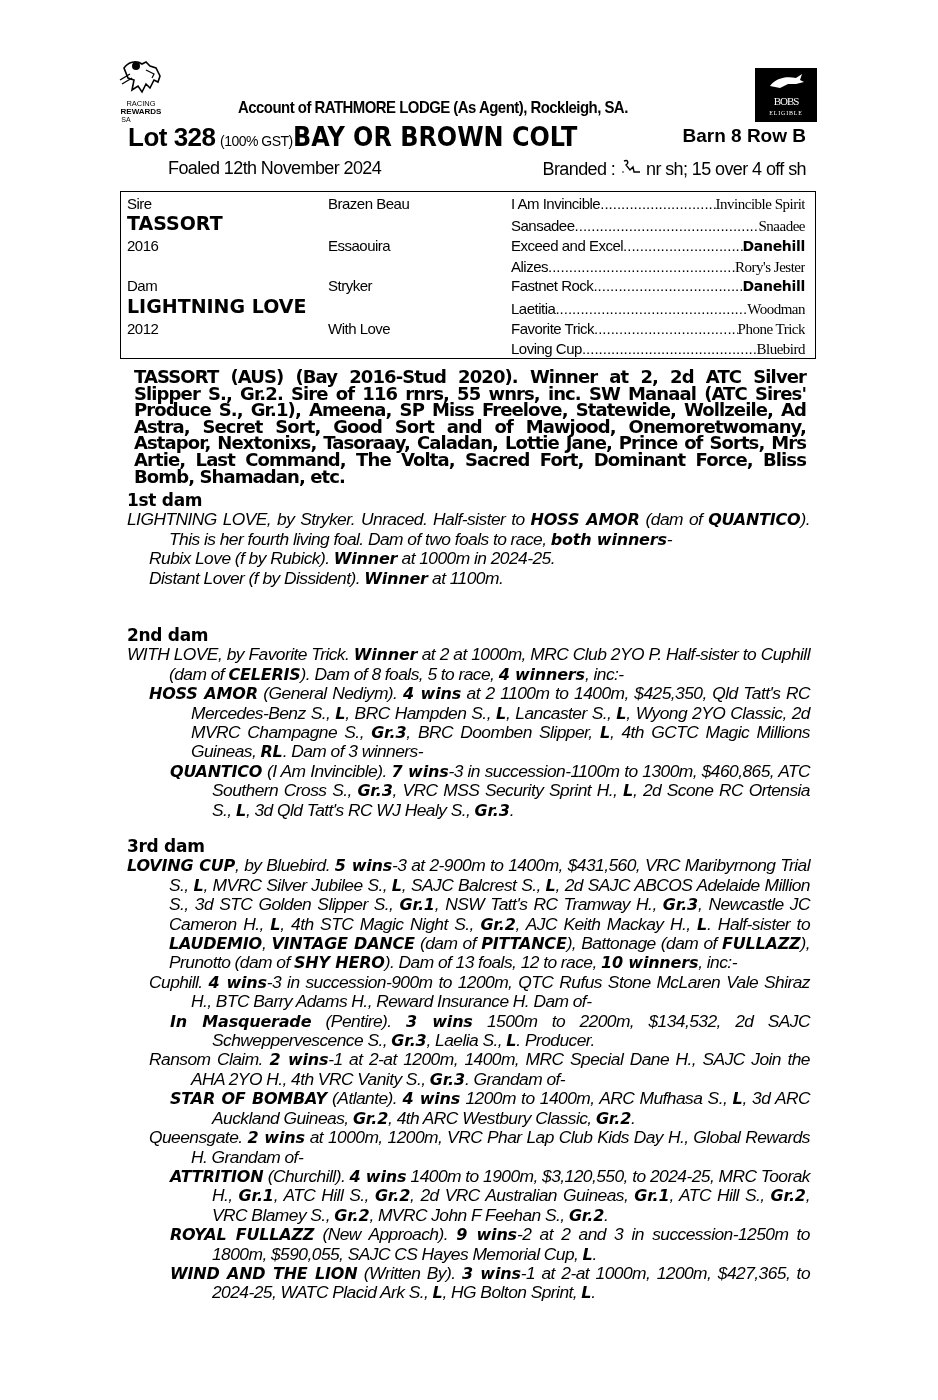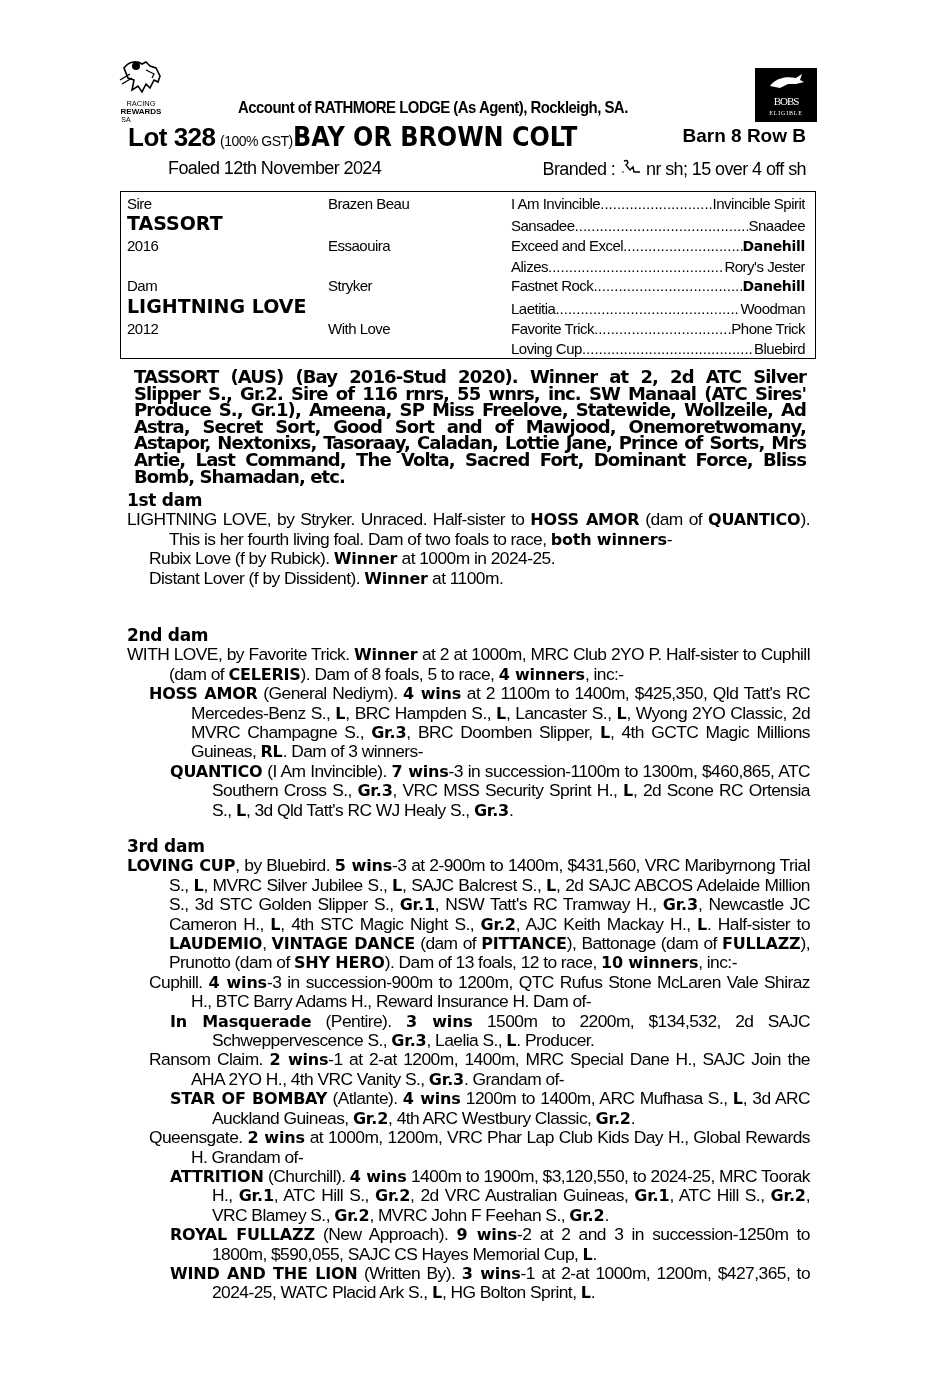--- a/index.html
+++ b/index.html
@@ -29,31 +29,31 @@
   #branded svg { width:22px; height:20px; vertical-align:-3px; }
 
   
   #pedigree { left:120px; top:191px; width:696px; height:168px; border:1.5px solid #000; box-sizing:border-box; }
   .pc { position:absolute; font-size:15px; letter-spacing:-0.5px; white-space:nowrap; line-height:18px; }
   .pbig { font-size:19px; font-weight:900; font-family:"DejaVu Sans", sans-serif; letter-spacing:0; }
   .gg { position:absolute; left:390px; width:294px; font-size:15px; letter-spacing:-0.5px; line-height:18px; display:flex; white-space:nowrap; overflow:hidden; }
   .gg .l { flex:0 0 auto; }
   .gg .dots { flex:1 1 auto; overflow:hidden; }
   .gg .dots::before { content:"..................................................................................."; letter-spacing:0; }
-  .gg .r { flex:0 0 auto; }
+  .gg .r { flex:0 0 auto;font-family:Liberation Serif, serif; }
   .gg .r.bold { font-weight:bold; font-family:"DejaVu Sans", sans-serif; font-size:14px; letter-spacing:-0.3px; }
 
   
   #sire-blurb { left:134px; top:369px; width:672px; font-size:18px; line-height:16.6px; font-weight:900; text-align:justify;
                 font-family:"DejaVu Sans", sans-serif; letter-spacing:-0.9px; }
 
   
   .sec { position:absolute; left:127px; width:683px; font-size:17.4px; line-height:19.4px; letter-spacing:-0.55px; }
   .sec h3 { margin:0; font-size:17px; font-weight:900; font-family:"DejaVu Sans", sans-serif; letter-spacing:-0.3px; line-height:19.4px; }
-  .p { text-align:justify; text-align-last:left; }
+  .p { text-align:justify; text-align-last:left;font-style:italic; }
   .b { font-weight:900; font-family:"DejaVu Sans", sans-serif; letter-spacing:-0.2px; font-size:16px; }
   .i0 { padding-left:42px; text-indent:-42px; }
   .i1 { padding-left:64px; text-indent:-42px; }
   .i2 { padding-left:85px; text-indent:-42px; }
 </style>
 </head>
 <body>
 
 <div id="rr-logo" class="abs">
   <svg viewBox="0 0 50 42">

